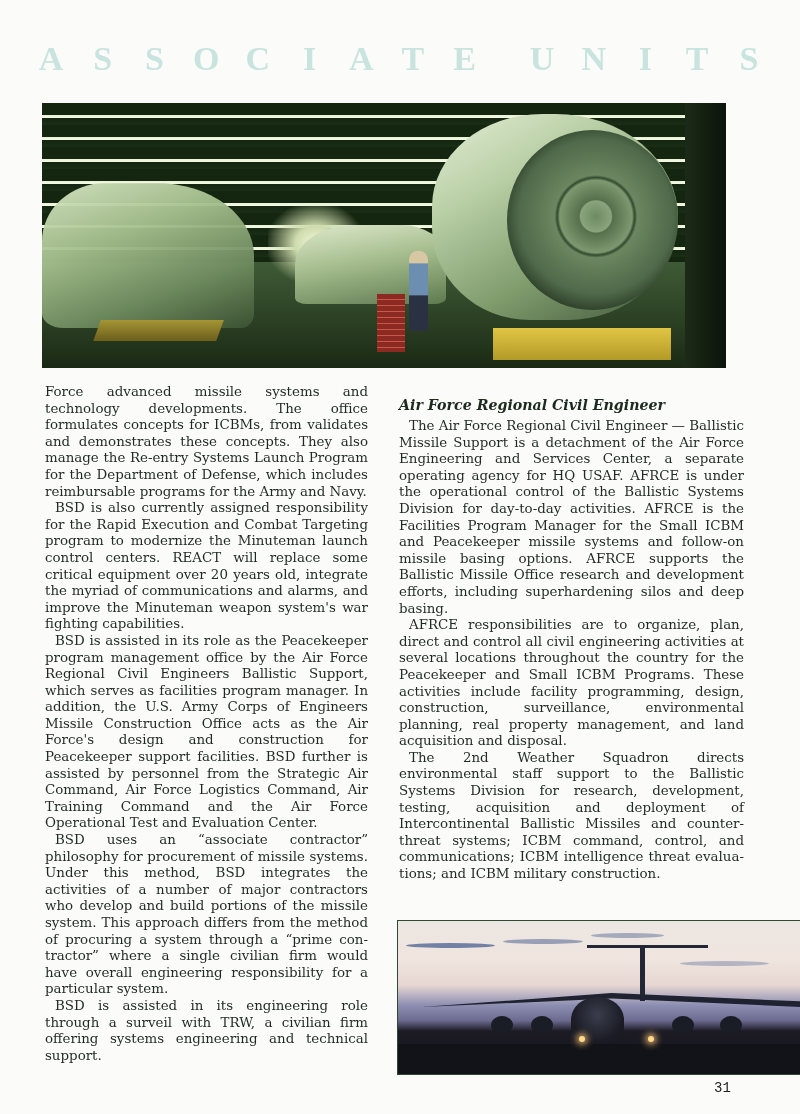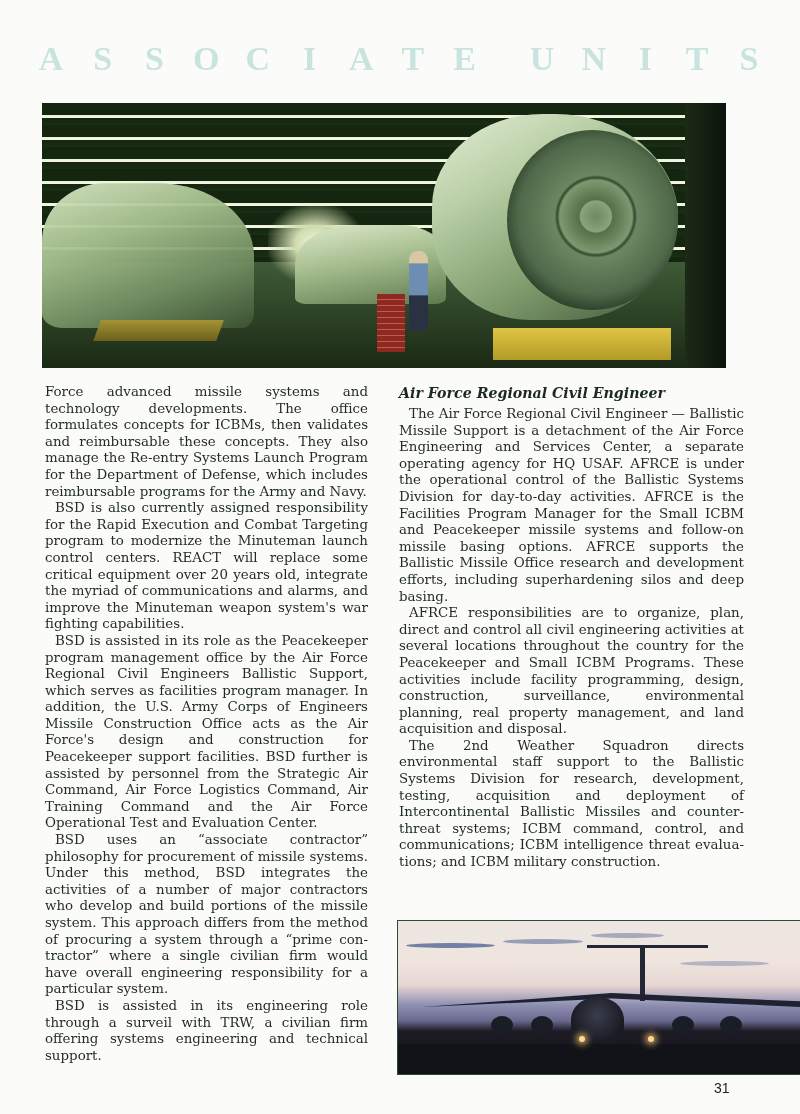--- a/index.html
+++ b/index.html
@@ -83,21 +83,21 @@
   
   .col {
     position: absolute; top: 384px; font-size: 13.4px; line-height: 16.6px;
     text-align: justify; hyphens: manual;
   }
   .col-left { left: 45px; width: 323px; }
   .col-right { left: 399px; width: 345px; }
   .col p { margin: 0; text-indent: 10px; }
   .col p.noindent { text-indent: 0; }
   .col h3 {
-    margin: 0 0 4px 0; font-size: 14.2px; font-style: italic; font-weight: bold;
+    margin: 12px 0 4px 0; font-size: 14.2px; font-style: italic; font-weight: bold;
     line-height: 18px; color: #1c2a1e;
   }
   .col h3.spaced { margin-top: 22px; }
 
   
   .photo-bottom {
     position: absolute; left: 397px; top: 920px; width: 403px; height: 153px;
     background: linear-gradient(180deg, #ece6e2 0%, #f0e5df 25%, #e7d6d2 42%, #8d8fb2 55%, #6d6a90 65%, #1c1b24 72%, #14141b 100%);
     overflow: hidden; border: 1px solid #2e4a35;
   }
@@ -128,21 +128,21 @@
   .photo-bottom .light {
     position: absolute; top: 115px; width: 6px; height: 6px; border-radius: 50%;
     background: #ffd88a; box-shadow: 0 0 6px 3px rgba(255,200,120,0.7);
   }
   .photo-bottom .tarmac {
     position: absolute; left: 0; bottom: 0; width: 100%; height: 30px; background: #121318;
   }
 
   .page-number {
     position: absolute; left: 714px; top: 1080px; font-size: 14px; color: #222;
-    font-family: Liberation Sans, sans-serif;
+    font-family: Liberation Mono, monospace;
   }
 </style>
 </head>
 <body>
 
 <div class="section-title">
   <span>A</span>
   <span>S</span>
   <span>S</span>
   <span>O</span>
@@ -168,21 +168,21 @@
   <div class="stage-mid"></div>
   <div class="stage-right"></div>
   <div class="dome"></div>
   <div class="dolly"></div>
   <div class="cart"></div>
   <div class="worker"></div>
   <div class="right-wall"></div>
 </div>
 
 <div class="col col-left">
-  <p class="noindent">Force advanced missile systems and technology developments. The office formulates concepts for ICBMs, then validates and reimbursable these con­cepts. They also manage the Re-entry Systems Launch Program for the Department of Defense, which includes reimbursable programs for the Ar­my and Navy.</p>
+  <p class="noindent">Force advanced missile systems and technology developments. The office formulates concepts for ICBMs, from validates and demonstrates these con­cepts. They also manage the Re-entry Systems Launch Program for the Department of Defense, which includes reimbursable programs for the Ar­my and Navy.</p>
   <p>BSD is also currently assigned responsibility for the Rapid Execution and Combat Targeting program to modernize the Minuteman launch control centers. REACT will replace some critical equipment over 20 years old, integrate the myriad of communications and alarms, and improve the Minuteman weapon system's war fighting capabilities.</p>
   <p>BSD is assisted in its role as the Peacekeeper pro­gram management office by the Air Force Regional Civil Engineers Ballistic Support, which serves as facilities program manager. In addition, the U.S. Ar­my Corps of Engineers Missile Construction Office acts as the Air Force's design and construction for Peacekeeper support facilities. BSD further is assisted by personnel from the Strategic Air Com­mand, Air Force Logistics Command, Air Training Command and the Air Force Operational Test and Evaluation Center.</p>
   <p>BSD uses an “associate contractor” philosophy for procurement of missile systems. Under this method, BSD integrates the activities of a number of major contractors who develop and build portions of the missile system. This approach differs from the method of procuring a system through a “prime con­tractor” where a single civilian firm would have overall engineering responsibility for a particular system.</p>
   <p>BSD is assisted in its engineering role through a surveil with TRW, a civilian firm offering systems engineering and technical support.</p>
 </div>
 
 <div class="col col-right">
   <h3>Air Force Regional Civil Engineer</h3>
   <p>The Air Force Regional Civil Engineer — Ballistic Missile Support is a detachment of the Air Force En­gineering and Services Center, a separate operating agency for HQ USAF. AFRCE is under the opera­tional control of the Ballistic Systems Division for day-to-day activities. AFRCE is the Facilities Pro­gram Manager for the Small ICBM and Peacekeeper missile systems and follow-on missile basing options. AFRCE supports the Ballistic Missile Office research and development efforts, including superhardening silos and deep basing.</p>
   <p>AFRCE responsibilities are to organize, plan, direct and control all civil engineering activities at several locations throughout the country for the Peacekeeper and Small ICBM Programs. These activities include facility programming, design, construction, surveil­lance, environmental planning, real property man­agement, and land acquisition and disposal.</p>

